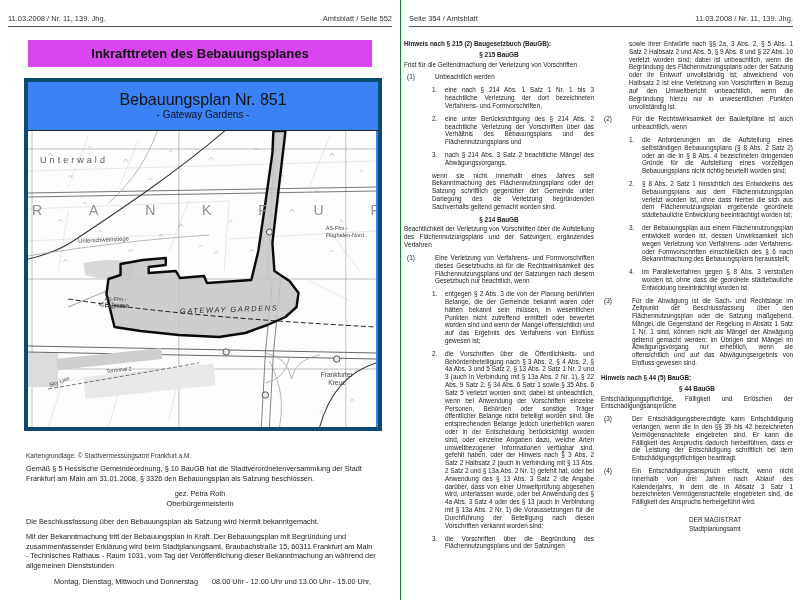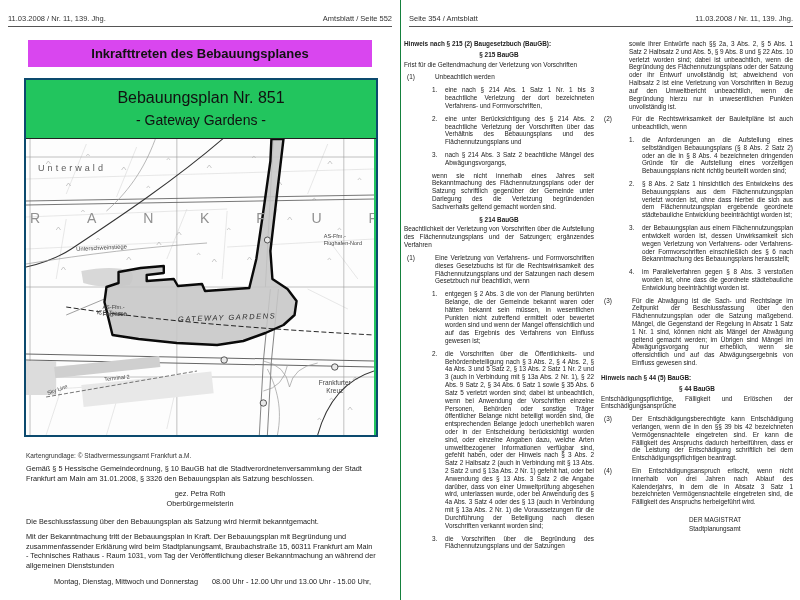--- a/index.html
+++ b/index.html
@@ -8,24 +8,24 @@
   .page{position:absolute;top:0;height:600px;width:400px;}
   .page-left{left:0;}
   .page-right{left:400px;border-left:1px solid #15803d;}
 
   .pg-header{position:absolute;top:14px;left:8px;right:8px;display:flex;justify-content:space-between;
              font-size:7.5px;color:#333;border-bottom:1px solid #555;padding-bottom:3px;}
 
   
   .ann-title{position:absolute;top:40px;left:28px;right:28px;background:#d946ef;text-align:center;
              font-weight:bold;font-size:13px;padding:6px 0;color:#111;}
-  .map-frame{position:absolute;top:78px;left:24px;width:350px;border:2px solid #0c4a6e;background:#22c55e;}
+  .map-frame{position:absolute;top:78px;left:24px;width:350px;border:4px solid #0c4a6e;background:#3b82f6;}
   .map-title-box{border-bottom:1px solid #222;text-align:center;padding:9px 0 10px 0;}
   .map-title-box .t1{font-size:16px;color:#111;}
-  .map-title-box .t2{font-size:14px;margin-top:5px;color:#111;}
+  .map-title-box .t2{font-size:10px;color:#111;}
   .map-canvas{display:block;width:348px;height:296px;}
   .map-caption{position:absolute;top:452px;left:26px;font-size:6.5px;color:#333;}
 
   .lp-body{position:absolute;top:464px;left:26px;right:24px;font-size:7.3px;line-height:1.32;color:#222;}
   .lp-body p{margin:0 0 6px 0;}
   .sig-block{text-align:center;margin:2px 2px 8px 0;}
   .hours{margin:2px 0 6px 28px;display:grid;grid-template-columns:158px auto;row-gap:16px;}
 
   
   .rp-col{position:absolute;top:40px;width:190px;font-size:6.4px;line-height:1.22;text-align:justify;

